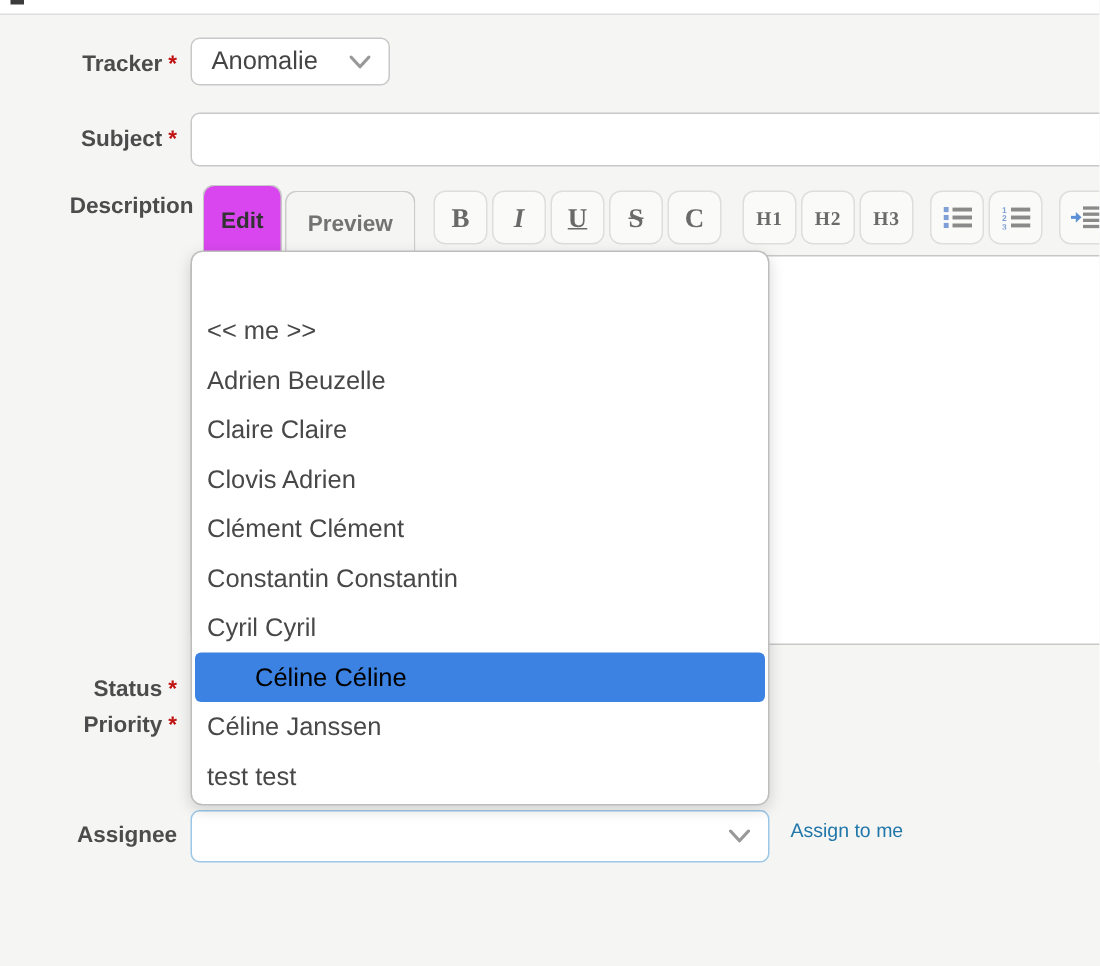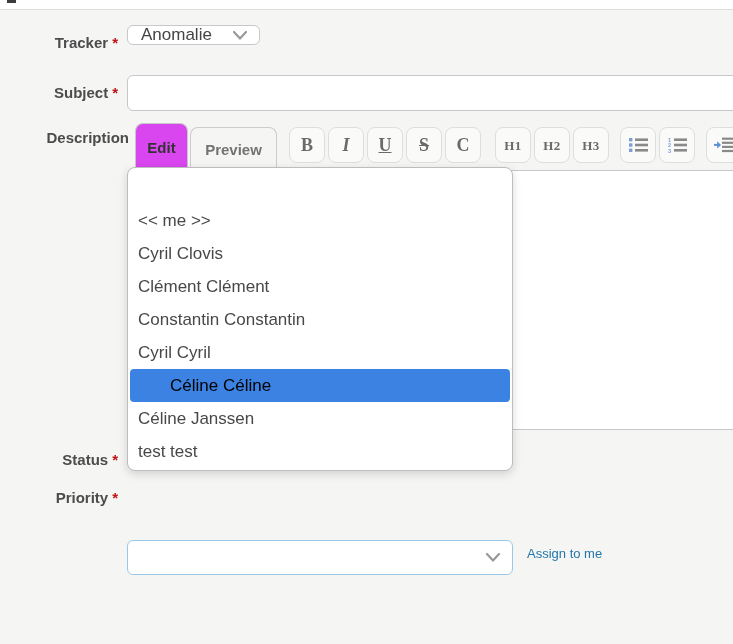--- a/index.html
+++ b/index.html
@@ -17,25 +17,25 @@
 
   .topbar{position:absolute;left:0;top:0;width:733px;height:10px;background:#ffffff;border-bottom:1px solid #dddddd;box-sizing:border-box;}
   .top-mark{position:absolute;left:7px;top:0;width:9px;height:3px;background:#3c3c3c;}
 
   .field-label{position:absolute;left:0;width:118px;text-align:right;font-weight:bold;font-size:15px;line-height:20px;color:var(--label);white-space:nowrap;}
   .req{color:var(--red);margin-left:4px;}
   #tracker-label{top:33px;}
   #subject-label{top:83px;}
   #description-label{top:128px;padding-left:11px;}
   #status-label{top:450px;}
-  #priority-label{top:488px;}
+  #priority-label{top:474px;}
   #assignee-label{top:547px;}
 
   .select-box{position:absolute;background:#ffffff;border:1px solid var(--border);border-radius:6px;display:flex;align-items:center;justify-content:space-between;box-sizing:border-box;padding:0 12px 0 13px;color:#444444;font-size:17px;cursor:default;}
-  #tracker-select{left:127px;top:25px;width:133px;height:20px;}
+  #tracker-select{left:127px;top:25px;width:133px;height:32px;}
   #assignee-select{left:127px;top:540px;width:386px;height:35px;border-color:#9cc8e8;}
 
   #subject-input{position:absolute;left:127px;top:75px;width:640px;height:36px;box-sizing:border-box;background:#ffffff;border:1px solid var(--border);border-radius:6px;padding:0 10px;font-size:16px;color:#444;font-family:inherit;outline:none;}
 
   .tab{position:absolute;display:flex;align-items:center;justify-content:center;font-weight:bold;font-size:15px;box-sizing:border-box;cursor:default;}
   #edit-tab{left:135px;top:123px;width:53px;height:48px;background:#d946ef;border:1px solid var(--border);border-bottom:none;border-radius:8px 8px 0 0;color:#333333;z-index:3;}
   #preview-tab{left:190px;top:127px;width:87px;height:43px;background:var(--bg);border:1px solid #cccccc;border-bottom:none;border-radius:8px 8px 0 0;color:#737373;z-index:2;}
 
   .toolbar{position:absolute;left:289px;top:127px;height:36px;display:flex;gap:3px;z-index:2;}
   .tb-btn{width:36px;height:36px;flex:0 0 36px;border:1px solid var(--btn-border);background:#fafaf9;border-radius:8px;display:flex;align-items:center;justify-content:center;padding:0;box-sizing:border-box;cursor:default;}
@@ -65,20 +65,21 @@
 
   <div class="topbar">
     <div class="top-mark"></div>
   </div>
 
   <div class="field-label" id="tracker-label"><span>Tracker</span><span class="req">*</span></div>
   <div class="field-label" id="subject-label"><span>Subject</span><span class="req">*</span></div>
   <div class="field-label" id="description-label"><span>Description</span></div>
   <div class="field-label" id="status-label"><span>Status</span><span class="req">*</span></div>
   <div class="field-label" id="priority-label"><span>Priority</span><span class="req">*</span></div>
+  <div class="field-label" id="assignee-label"><span>Assignee</span></div>
 
   <div class="select-box" id="tracker-select">
     <span>Anomalie</span>
     <svg class="chev" width="14" height="9" viewBox="0 0 14 9">
         <polyline points="1,1 7,7.5 13,1" fill="none" stroke="#999999" stroke-width="2.2" stroke-linecap="round" stroke-linejoin="round"></polyline>
       </svg>
   </div>
 
   <input id="subject-input" type="text" value="" style="">
 
@@ -147,21 +148,23 @@
     <span></span>
     <svg class="chev" width="14" height="9" viewBox="0 0 14 9">
         <polyline points="1,1 7,7.5 13,1" fill="none" stroke="#999999" stroke-width="2.2" stroke-linecap="round" stroke-linejoin="round"></polyline>
       </svg>
   </div>
   <a id="assign-link">Assign to me</a>
 
   <div class="dropdown">
       <div class="dd-item"></div>
       <div class="dd-item">&lt;&lt; me &gt;&gt;</div>
-      <div class="dd-item">Cyril Clovis</div>
+      <div class="dd-item">Adrien Beuzelle</div>
+      <div class="dd-item">Claire Claire</div>
+      <div class="dd-item">Clovis Adrien</div>
       <div class="dd-item">Clément Clément</div>
       <div class="dd-item">Constantin Constantin</div>
       <div class="dd-item">Cyril Cyril</div>
       <div class="dd-item selected">Céline Céline</div>
       <div class="dd-item">Céline Janssen</div>
       <div class="dd-item">test test</div>
     </div>
 
 </div>
 

